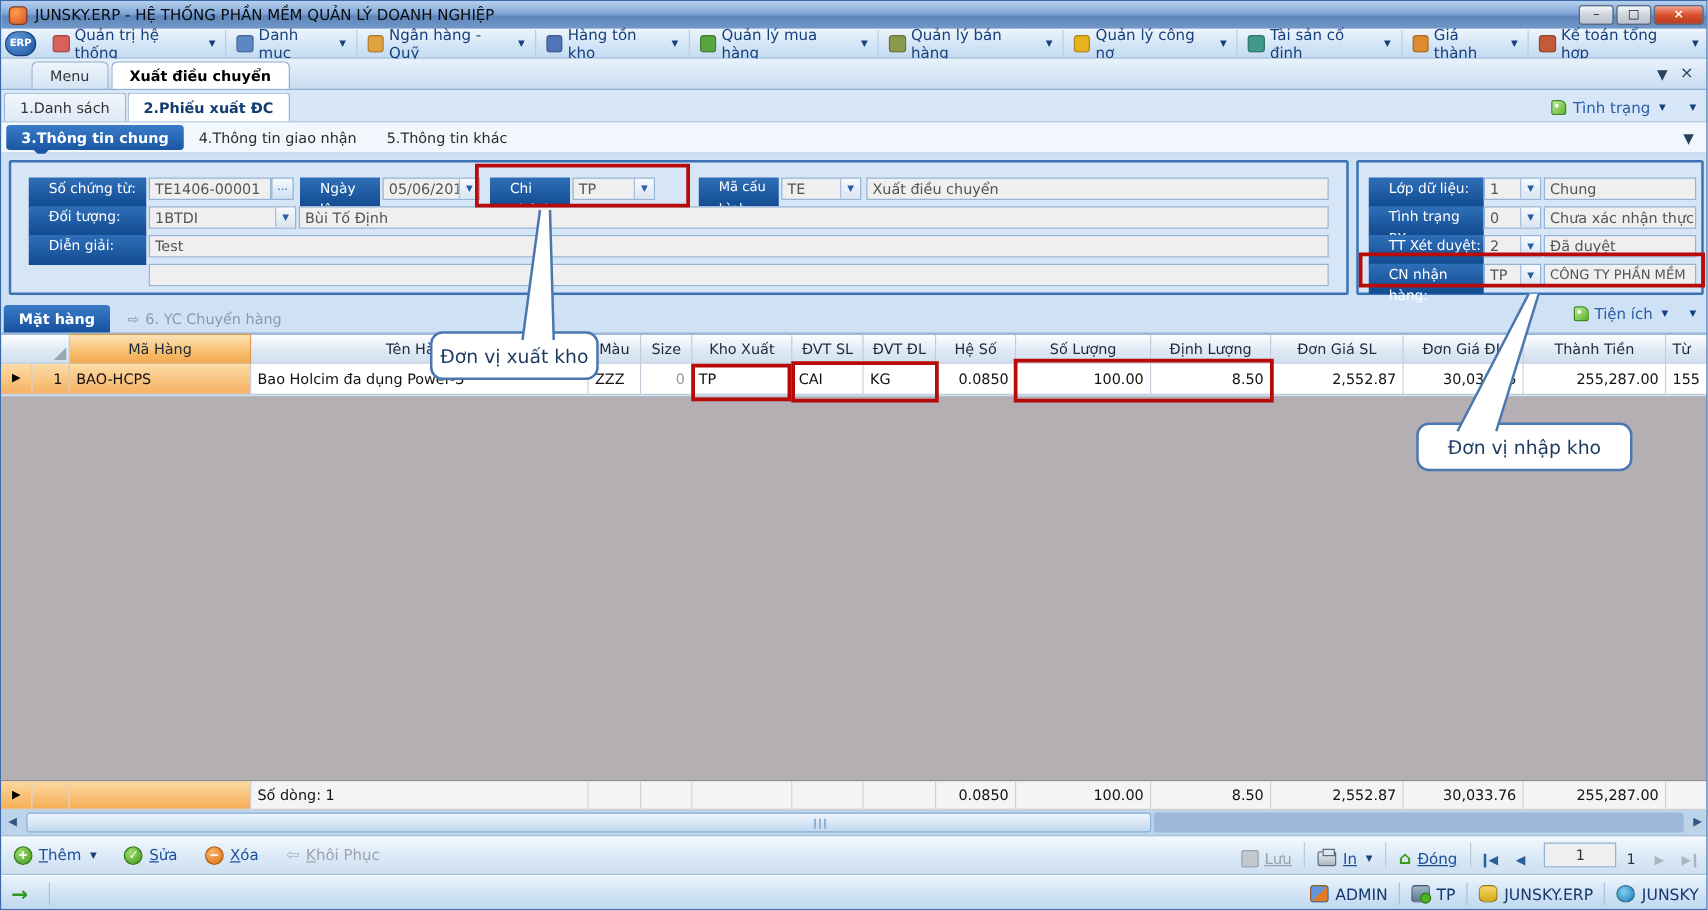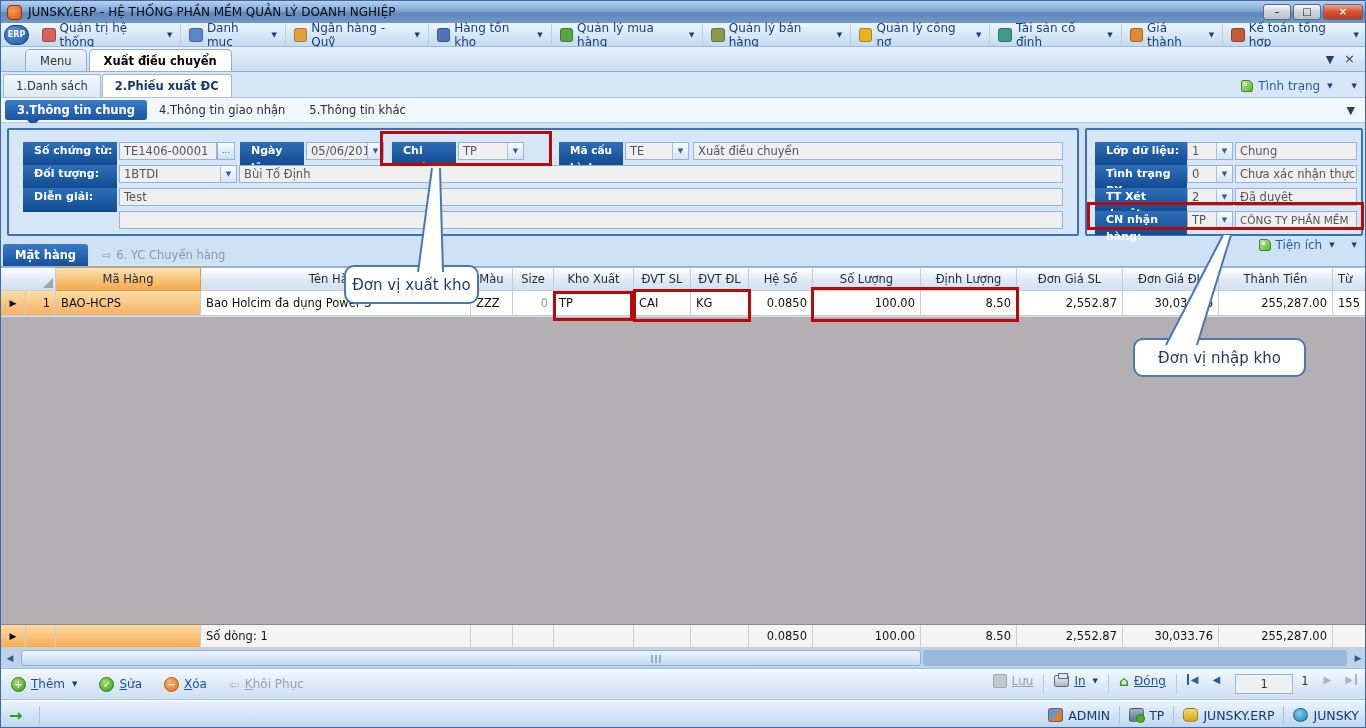--- a/index.html
+++ b/index.html
@@ -47,34 +47,34 @@
   .itab { padding:3px 12px; font-size:11.5px; color:#2c2c2c; position:relative; }
   .itab.active { background:linear-gradient(#3a7cc9,#1a56a4); color:#fff; font-weight:bold; border-radius:3px; }
   .itab.active .notch { position:absolute; left:22px; bottom:-6px; width:0; height:0; border-left:6px solid transparent; border-right:6px solid transparent; border-top:6px solid #1a56a4; }
   .tabrow3-arrow { margin-left:auto; padding-right:12px; color:#27415f; font-size:11px; }
 
   
   .formarea { position:absolute; left:0; top:122px; width:1366px; height:119px; background:#cfe2f5; }
   .panel { position:absolute; border:2px solid #3a72b4; border-radius:2px; background:#d7e6f7; }
   .panel.left { left:6px; top:5px; width:1072px; height:108px; }
   .panel.right { left:1084px; top:5px; width:278px; height:108px; }
-  .flabel { position:absolute; height:24px; background:linear-gradient(#2f6fb8,#114a90); color:#fff; font-size:11px; line-height:17px; padding-left:11px;font-weight:bold; }
+  .flabel { position:absolute; height:24px; background:linear-gradient(#2f6fb8,#114a90); color:#fff; font-size:11px; line-height:17px; padding-left:16px; }
   .finput { position:absolute; height:18px; background:#efefef; border:1px solid #93b4d6; color:#555; font-size:11.5px; line-height:16px; padding:0 4px; overflow:hidden; white-space:nowrap; }
   .combo { display:flex; padding:0; }
   .combo .cval { flex:1; padding:0 4px; overflow:hidden; }
   .combo .cbtn { width:16px; background:linear-gradient(#f7fafd,#d9e5f1); border-left:1px solid #a9c0da; font-size:7px; color:#2a5ca8; text-align:center; line-height:16px; }
   .browse { position:absolute; width:18px; height:18px; background:linear-gradient(#f7fafd,#cfe0f0); border:1px solid #93b4d6; color:#2a5ca8; font-size:9px; text-align:center; line-height:15px; }
 
   
   .detailtabs { position:absolute; left:0; top:241px; width:1366px; height:25px; background:#cfe2f5; border-bottom:1px solid #8fb0d4; display:flex; align-items:flex-end; }
   .mtab { height:22px; padding:0 12px; display:flex; align-items:center; font-size:11.5px; border-radius:3px 3px 0 0; margin-left:2px; }
   .mtab.active { background:linear-gradient(#3a7cc9,#16509e); color:#fff; font-weight:bold; }
   .mtab.ghost { color:#8a98a8; gap:5px; }
   .ghost-arrow { color:#7f98b5; font-size:11px; }
-  .tien-ich { margin-left:auto; display:flex; align-items:center; gap:5px; padding:0 10px 14px 0; color:#2a5ca8; font-size:12px; }
+  .tien-ich { margin-left:auto; display:flex; align-items:center; gap:5px; padding:0 10px 8px 0; color:#2a5ca8; font-size:12px; }
 
   
   .grid { position:absolute; left:0; top:266px; width:1366px; }
   .grow { display:flex; width:1366px; }
   .gcell { border-right:1px solid #c3cdd9; border-bottom:1px solid #c3cdd9; padding:0 5px; overflow:hidden; white-space:nowrap; }
   .ghead .gcell { height:24px; line-height:23px; background:linear-gradient(#fdfeff,#dde8f4 60%,#d2e0ef); text-align:center; color:#1c2a3a; border-top:1px solid #9fb7d2; }
   .ghead .gcell.orange { background:linear-gradient(#fbe3b4,#f7b968 70%,#f3a94e); border-color:#d89c4a; }
   .gdata .gcell { height:25px; line-height:24px; background:#fff; }
   .gdata .gcell.sel { background:linear-gradient(#fcdca6,#f7b163); }
   .num { text-align:right; }
@@ -105,21 +105,21 @@
   .tbtn { display:flex; align-items:center; gap:5px; margin-right:22px; color:#1c4f9c; font-size:12px; }
   .tbtn.disabled { color:#9aa3ad; }
   .hot { text-decoration:underline; }
   .cicon { width:15px; height:15px; border-radius:50%; color:#fff; font-size:10px; font-weight:bold; text-align:center; line-height:14px; }
   .cicon.green { background:radial-gradient(circle at 35% 30%,#9fdc6c,#3f9a1e); border:1px solid #2f7a12; }
   .cicon.orange { background:radial-gradient(circle at 35% 30%,#f6b36a,#dd7114); border:1px solid #b55808; }
   .floppy { width:14px; height:14px; background:#c2c8cf; border:1px solid #9aa3ad; border-radius:2px; }
   .printer { width:15px; height:12px; background:linear-gradient(#eef2f6,#aab6c2); border:1px solid #5d6d7d; border-radius:2px; position:relative; }
   .printer::before { content:""; position:absolute; left:3px; top:-3px; width:8px; height:4px; background:#dfe6ec; border:1px solid #5d6d7d; }
   .home { color:#3f9a1e; font-size:14px; font-weight:bold; line-height:14px; }
-  .tright { margin-left:auto; display:flex; align-items:flex-start; }
+  .tright { margin-left:auto; display:flex; align-items:flex-end; }
   .tsep { width:1px; height:20px; background:#b4cbe2; margin:0 10px; }
   .navbtn { font-size:10px; color:#2b5d9b; padding:0 7px; }
   .navbtn.disabled { color:#a9b4c1; }
   .navbar-edge { border-left:2px solid currentColor; padding-left:2px; }
   .navbar-edge-r { border-right:2px solid currentColor; padding-right:2px; }
   .pagebox { width:58px; height:20px; background:#eef0f0; border:1px solid #93b4d6; text-align:center; line-height:18px; font-size:11.5px; color:#333; margin:0 8px; }
   .pagelabel { font-size:11.5px; color:#333; margin-right:8px; }
 
   
   .statusbar { position:absolute; left:0; top:699px; width:1366px; height:29px;

